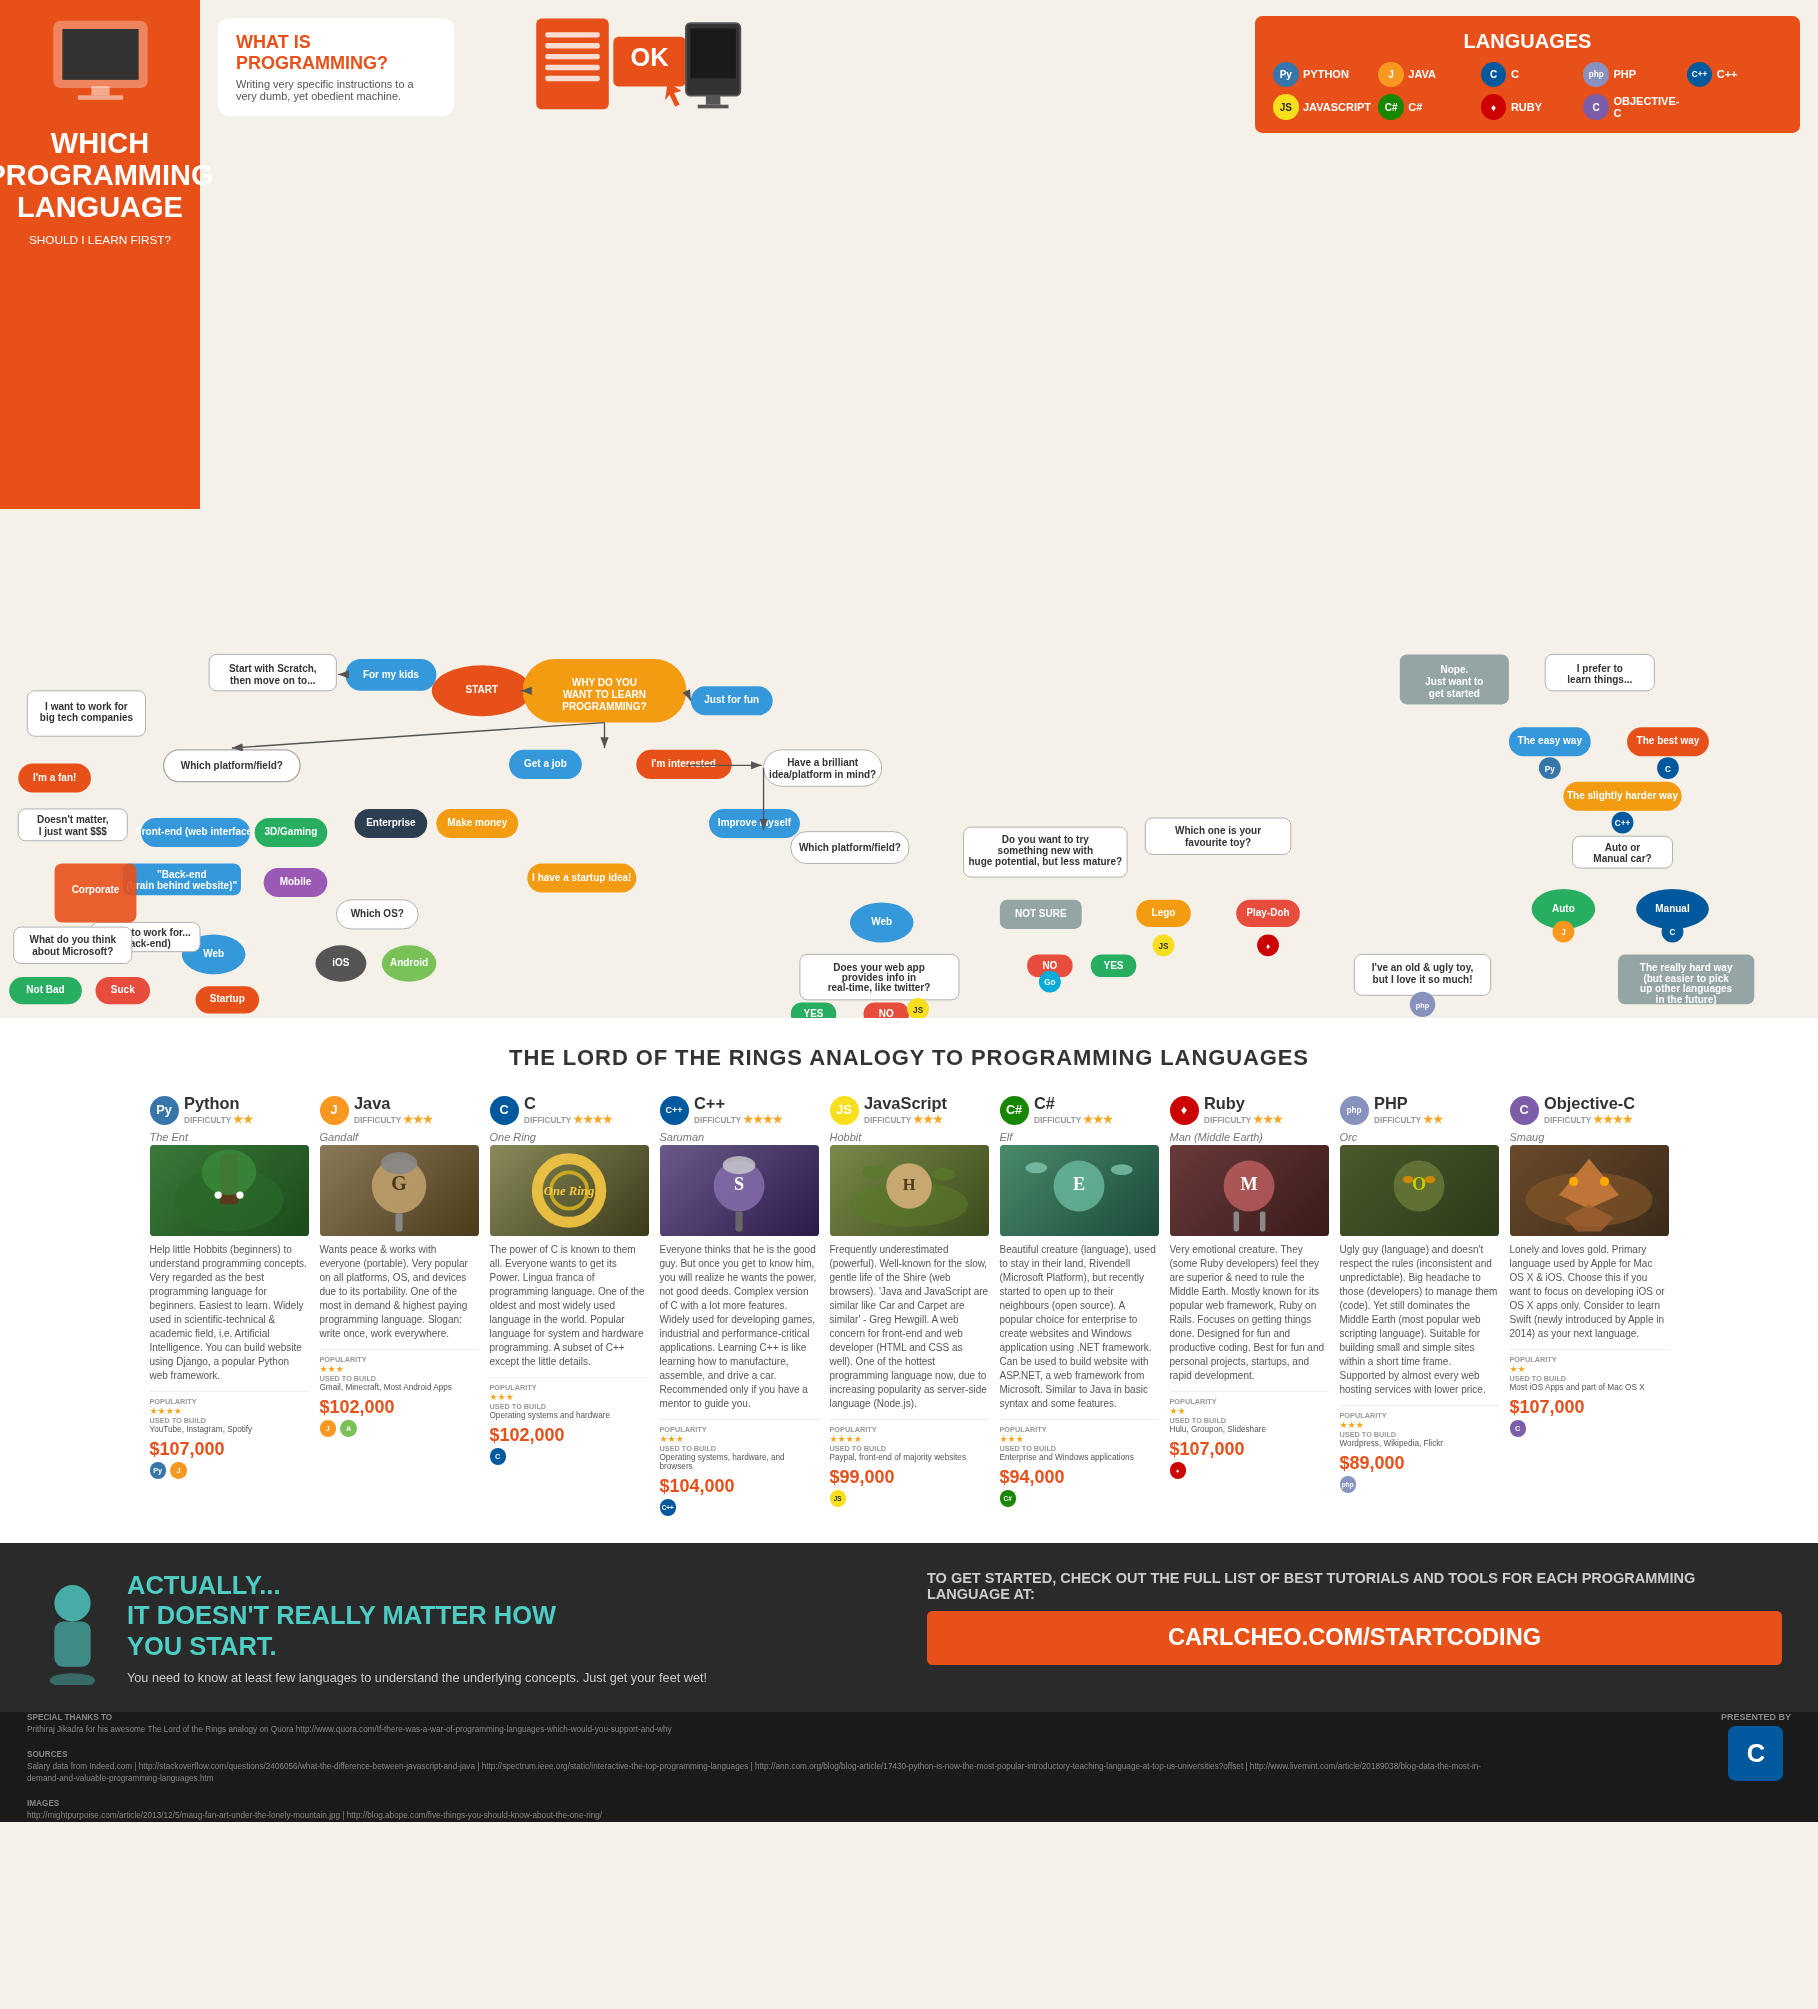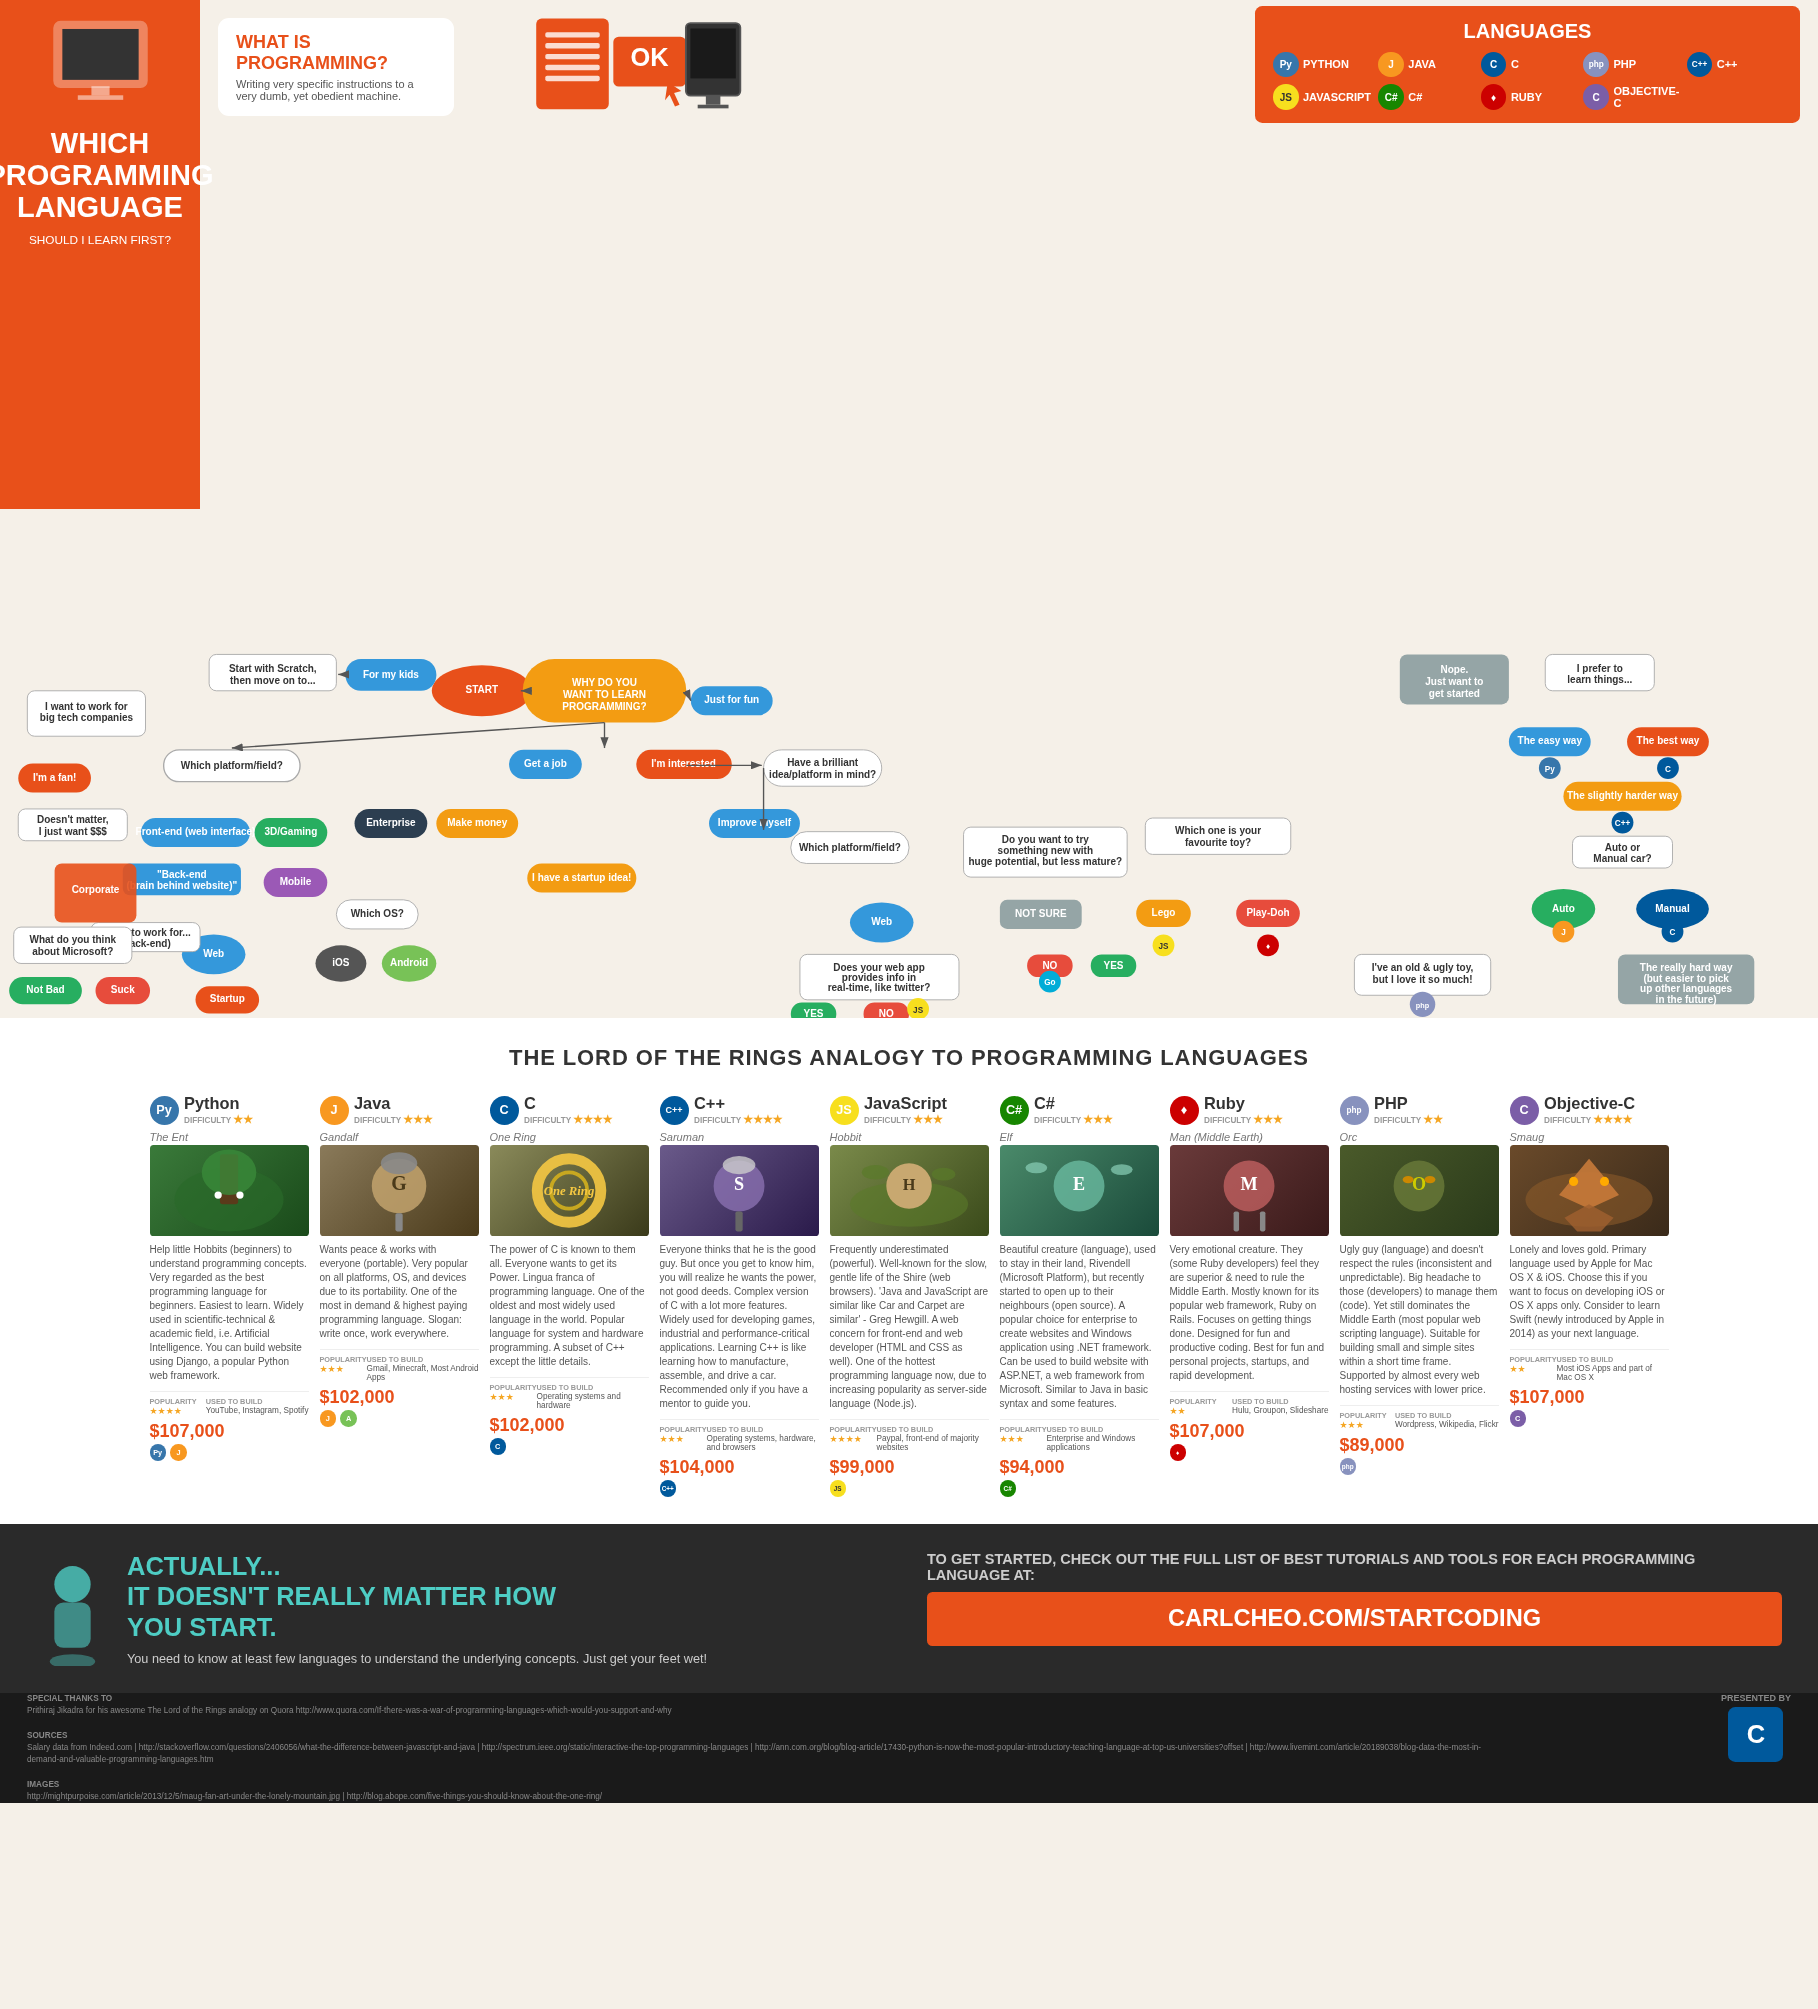--- a/index.html
+++ b/index.html
@@ -71,21 +71,21 @@
     }
 
     
     .languages-section {
       width: 545px;
       background: #e8501a;
       padding: 13.6px 18px;
       border-radius: 7.3px;
       position: absolute;
       right: 18px;
-      top: 6px;
+      top: 16px;
     }
     .languages-title {
       color: white;
       font-size: 20px;
       font-weight: 900;
       text-align: center;
       margin-bottom: 9px;
       text-transform: uppercase;
     }
     .lang-grid {
@@ -208,20 +208,21 @@
       min-height: 73px;
     }
     .card-footer {
       border-top: 0.9px solid #eee;
       padding-top: 5.5px;
     }
     .card-footer-row {
       display: flex;
       justify-content: space-between;
       margin-bottom: 3.6px;
+      flex-direction: column;
     }
     .footer-label {
       font-size: 7.3px;
       color: #999;
       text-transform: uppercase;
       font-weight: 700;
     }
     .footer-stars {
       color: #f5a623;
       font-size: 9px;

